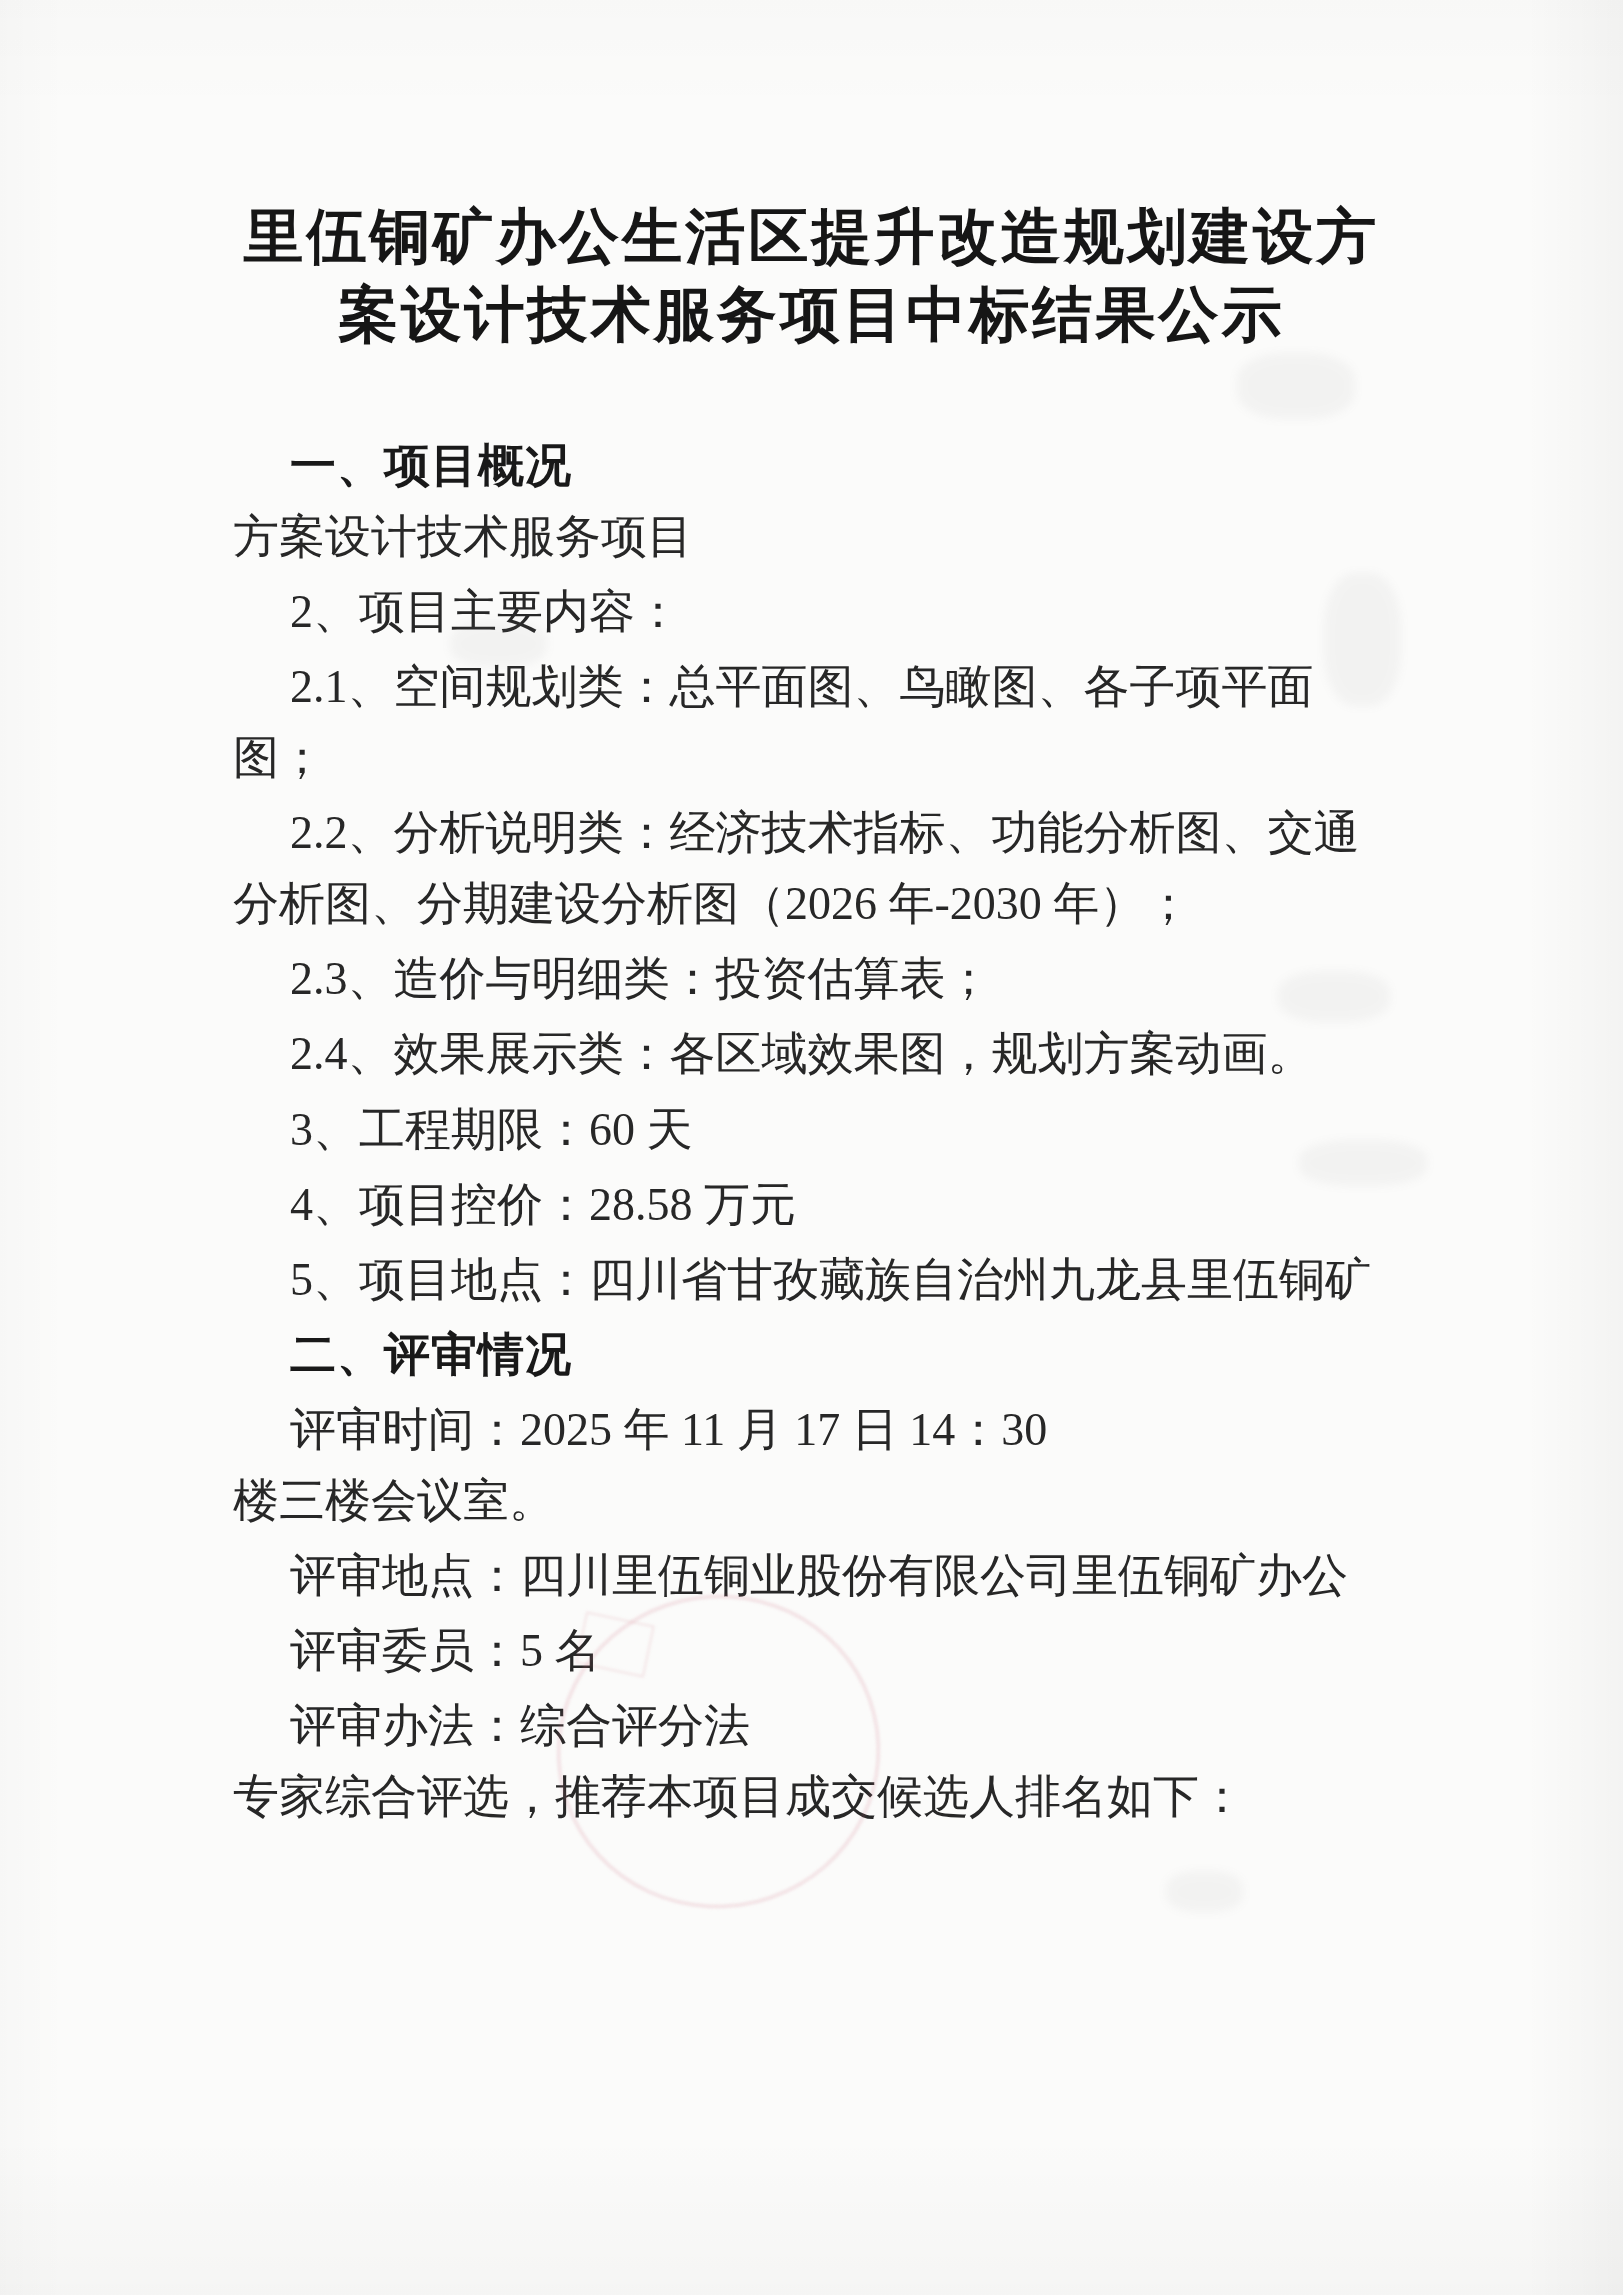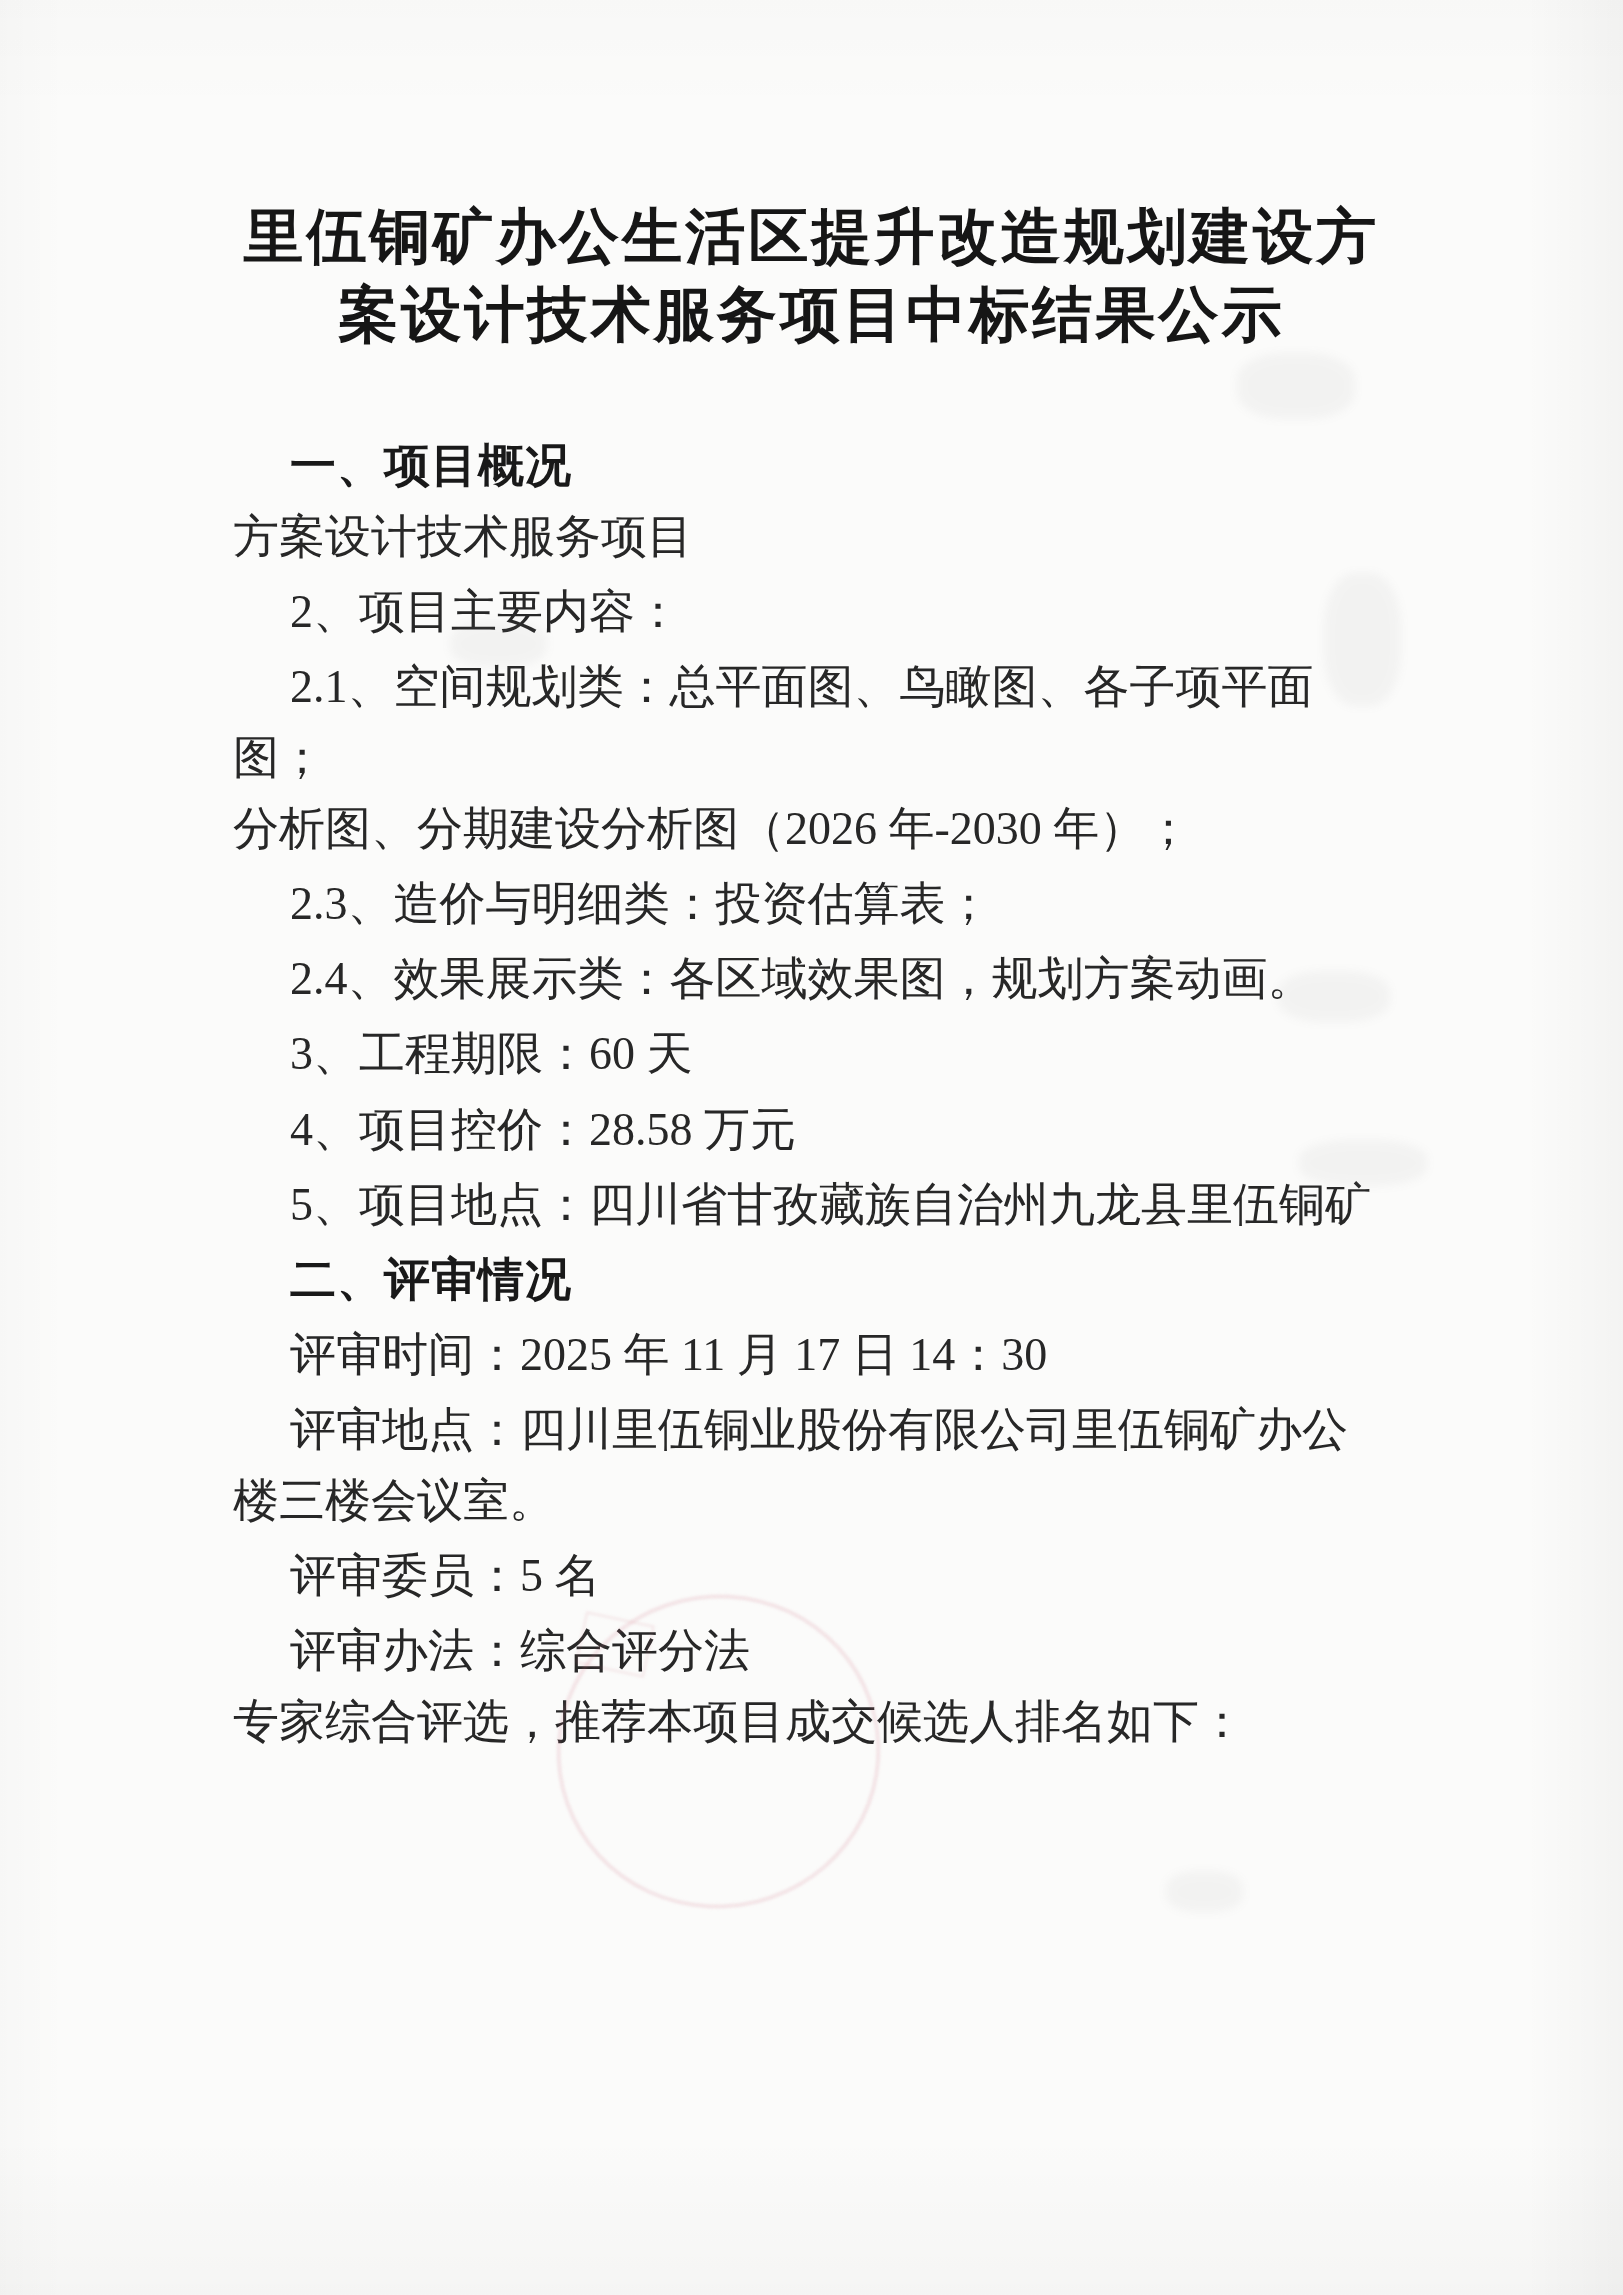--- a/index.html
+++ b/index.html
@@ -125,38 +125,39 @@
 
     <div class="line indent heading para">一、项目概况</div>
 
     <div class="line">方案设计技术服务项目</div>
 
     <div class="line indent para">2、项目主要内容：</div>
 
     <div class="line indent para">2.1、空间规划类：总平面图、鸟瞰图、各子项平面</div>
     <div class="line">图；</div>
 
+    <div class="line indent para">2.2、分析说明类：经济技术指标、功能分析图、交通</div>
     <div class="line">分析图、分期建设分析图（2026 年-2030 年）；</div>
 
     <div class="line indent para">2.3、造价与明细类：投资估算表；</div>
 
     <div class="line indent para">2.4、效果展示类：各区域效果图，规划方案动画。</div>
 
     <div class="line indent para">3、工程期限：60 天</div>
 
     <div class="line indent para">4、项目控价：28.58 万元</div>
 
     <div class="line indent para">5、项目地点：四川省甘孜藏族自治州九龙县里伍铜矿</div>
 
     <div class="line indent heading para">二、评审情况</div>
 
     <div class="line indent para">评审时间：2025 年 11 月 17 日 14：30</div>
 
+    <div class="line">楼三楼会议室。</div>
     <div class="line indent para">评审地点：四川里伍铜业股份有限公司里伍铜矿办公</div>
-    <div class="line">楼三楼会议室。</div>
 
     <div class="line indent para">评审委员：5 名</div>
 
     <div class="line indent para">评审办法：综合评分法</div>
 
 
     <div class="line">专家综合评选，推荐本项目成交候选人排名如下：</div>
 
   </section>
 </main>

